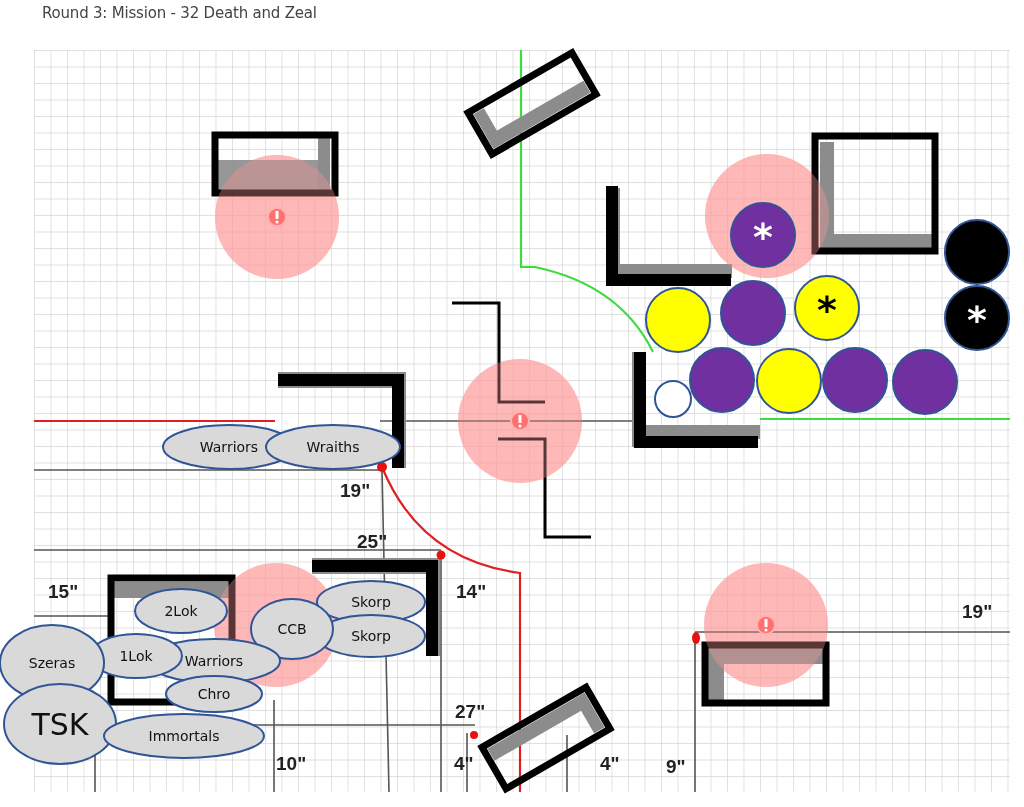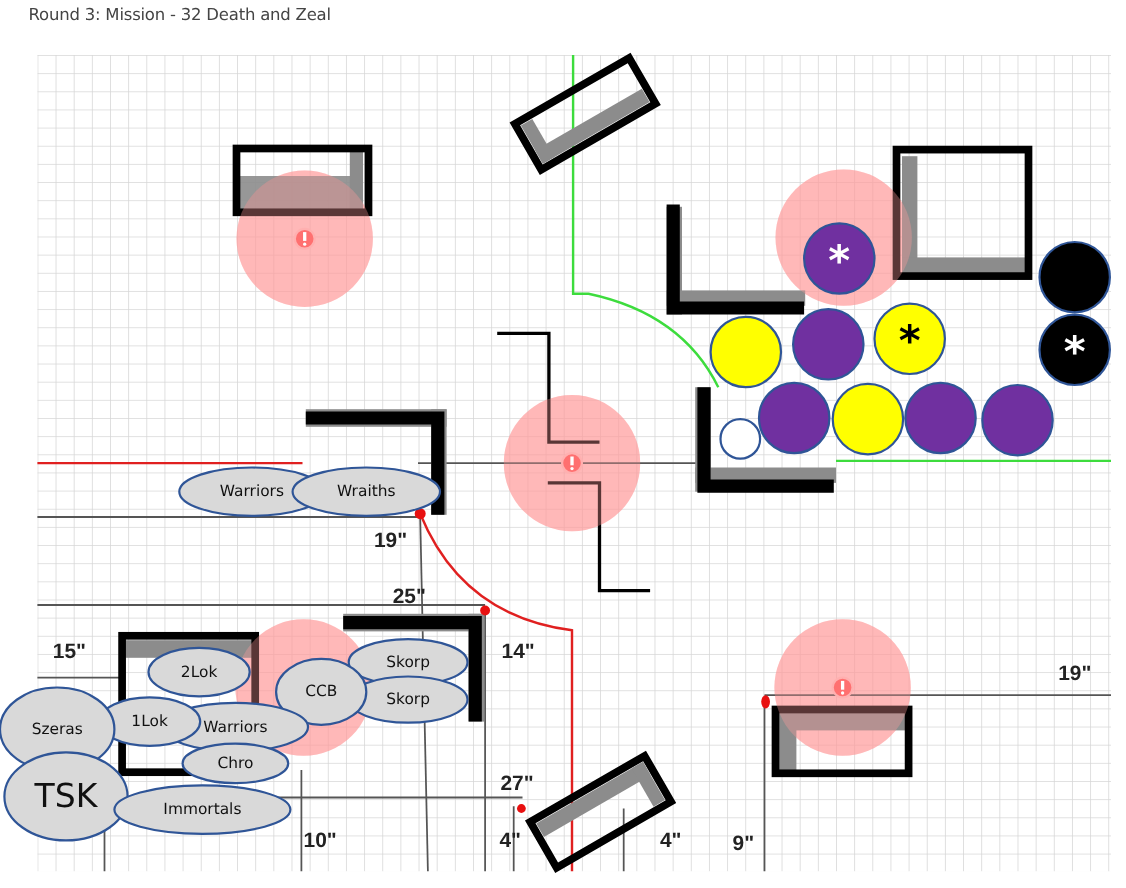--- a/index.html
+++ b/index.html
@@ -1,17 +1,17 @@
 <!DOCTYPE html>
 <html><head>
 <meta charset="utf-8">
 <style>
   html, body { margin:0; padding:0; background:#ffffff; }
   body { width:1024px; height:807px; position:relative; overflow:hidden; font-family:"Liberation Sans", sans-serif; }
-  #title { position:absolute; left:26px; top:4px; font-family:"DejaVu Sans", sans-serif; font-size:15px; color:#444; letter-spacing:-0.2px; }
+  #title { position:absolute; left:42px; top:4px; font-family:"DejaVu Sans", sans-serif; font-size:15px; color:#444; letter-spacing:-0.2px; }
   #board { position:absolute; left:0; top:0; width:1024px; height:807px; }
   .lbl { font-family:"Liberation Sans", sans-serif; font-size:19px; font-weight:bold; fill:#222; }
   .unit-txt { font-family:"DejaVu Sans", sans-serif; font-size:14px; fill:#111; text-anchor:middle; dominant-baseline:central; }
   .unit-txt.big { font-size:30px; }
   .star { font-family:"DejaVu Sans", sans-serif; font-weight:bold; font-size:38px; text-anchor:middle; dominant-baseline:central; }
 </style>
 </head>
 <body>
 
 <div id="title">Round 3: Mission - 32 Death and Zeal</div>

